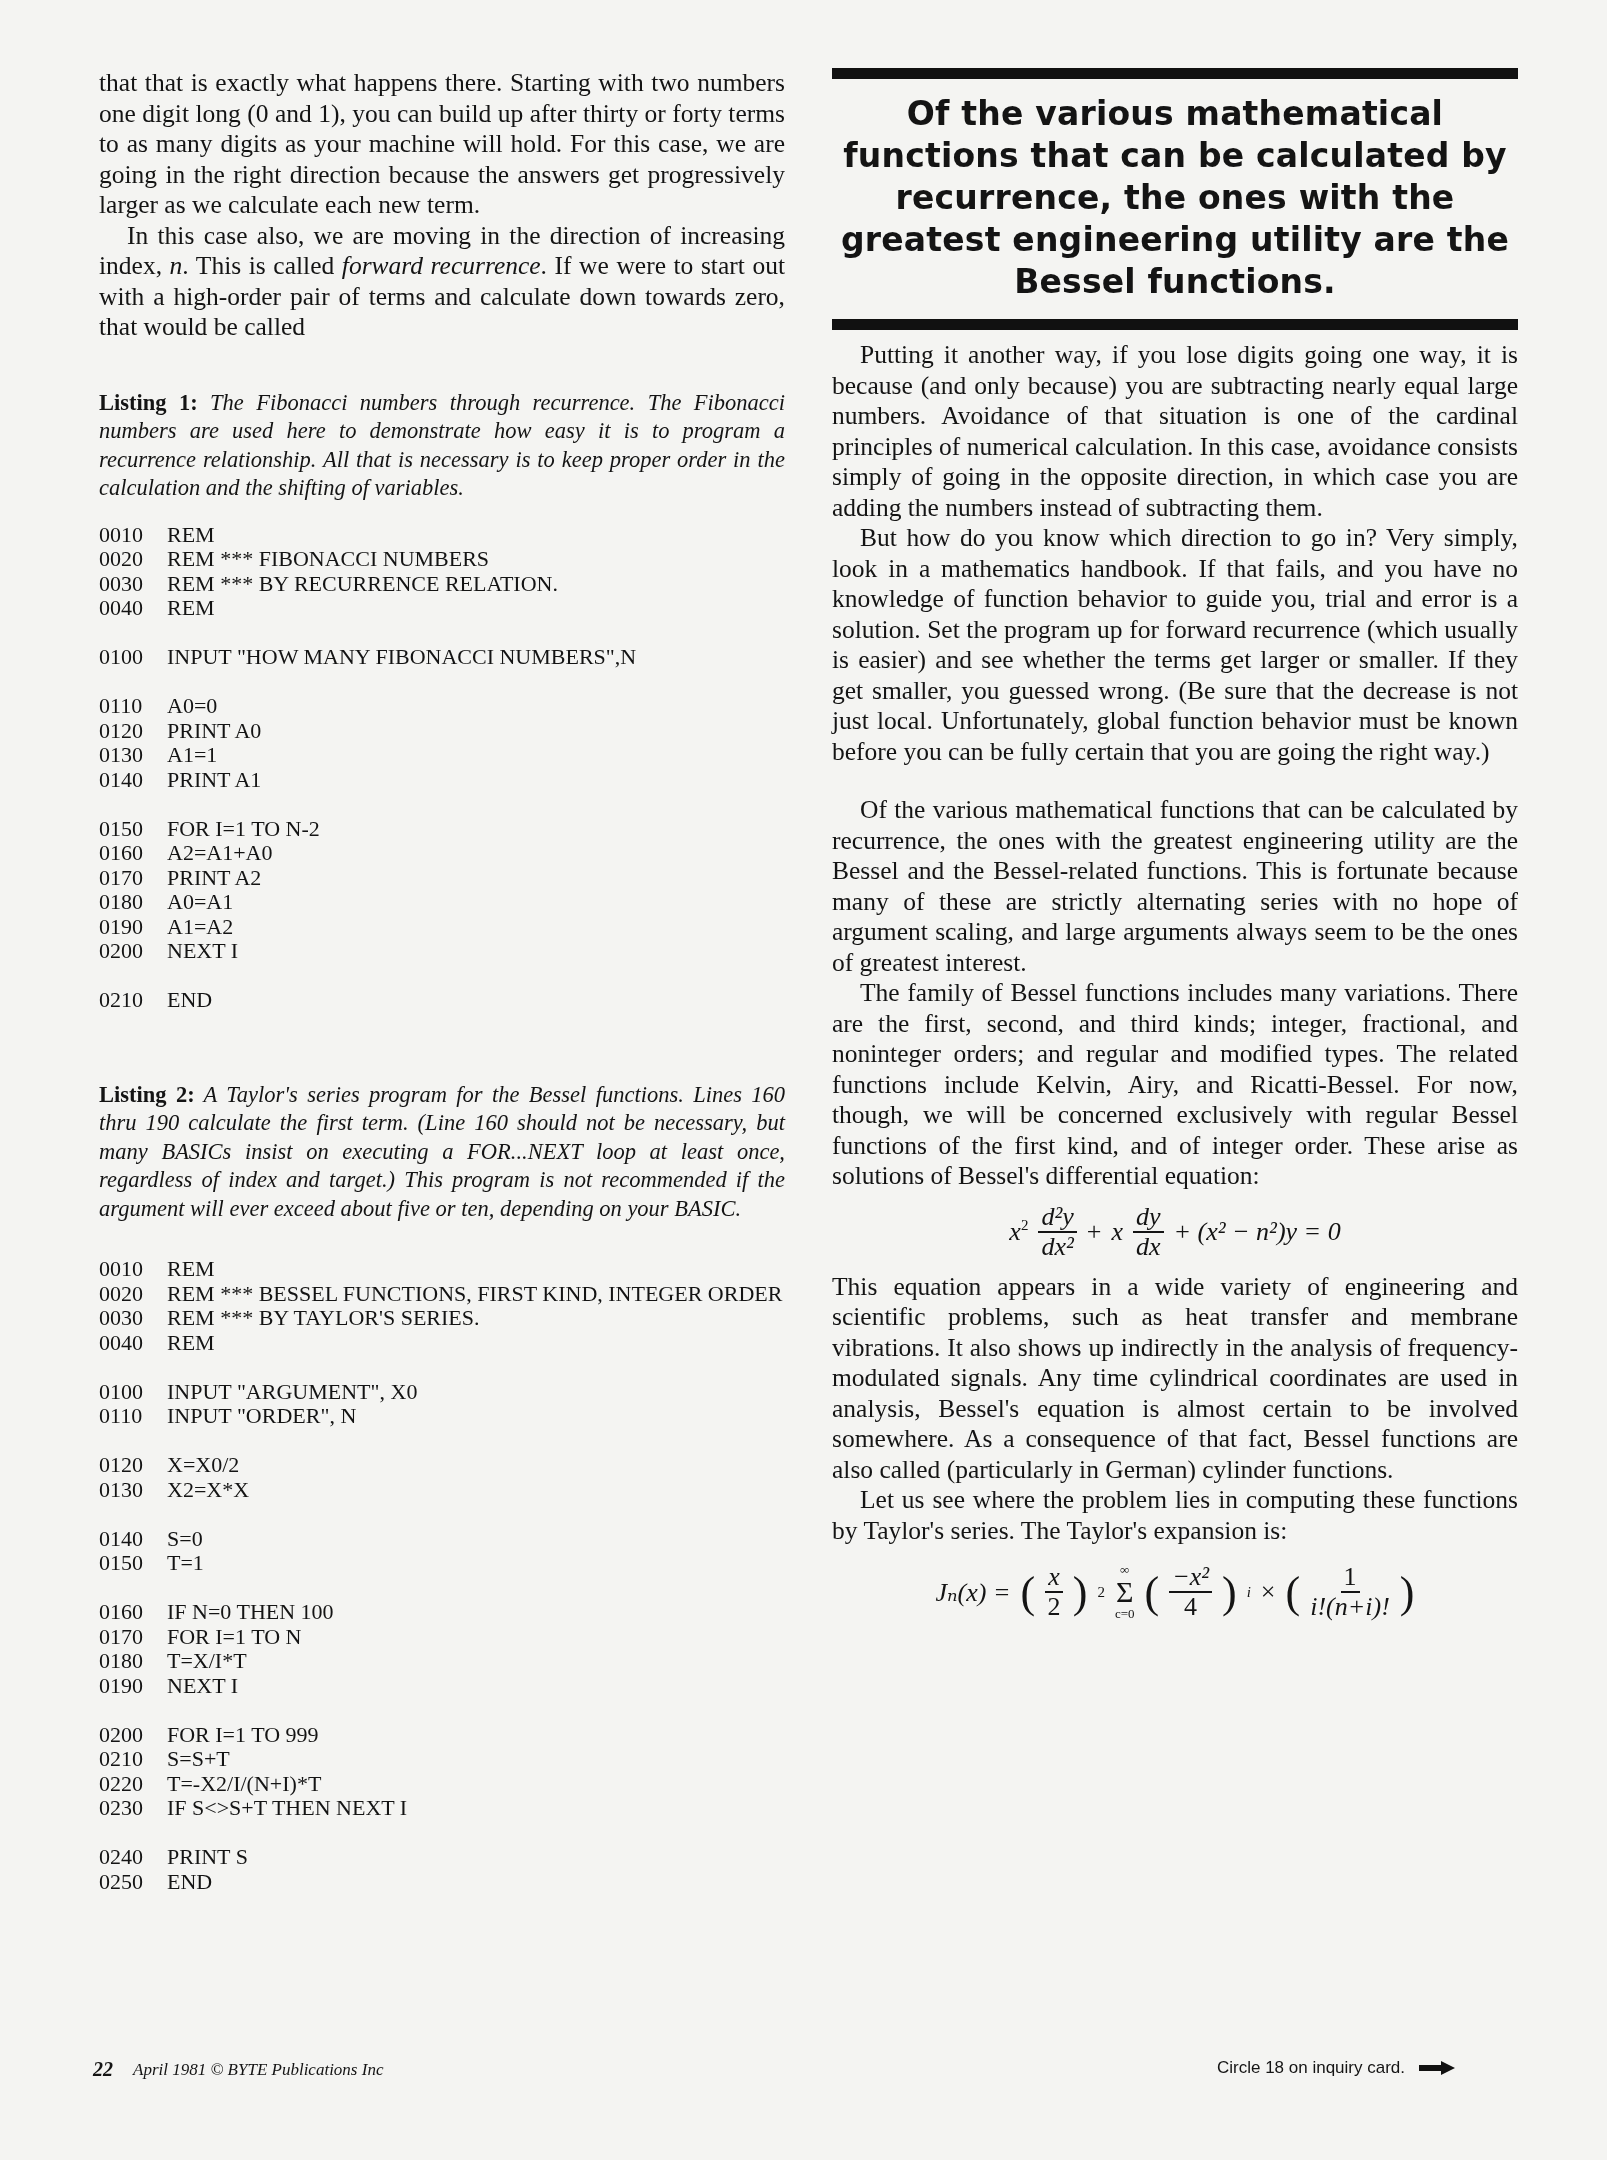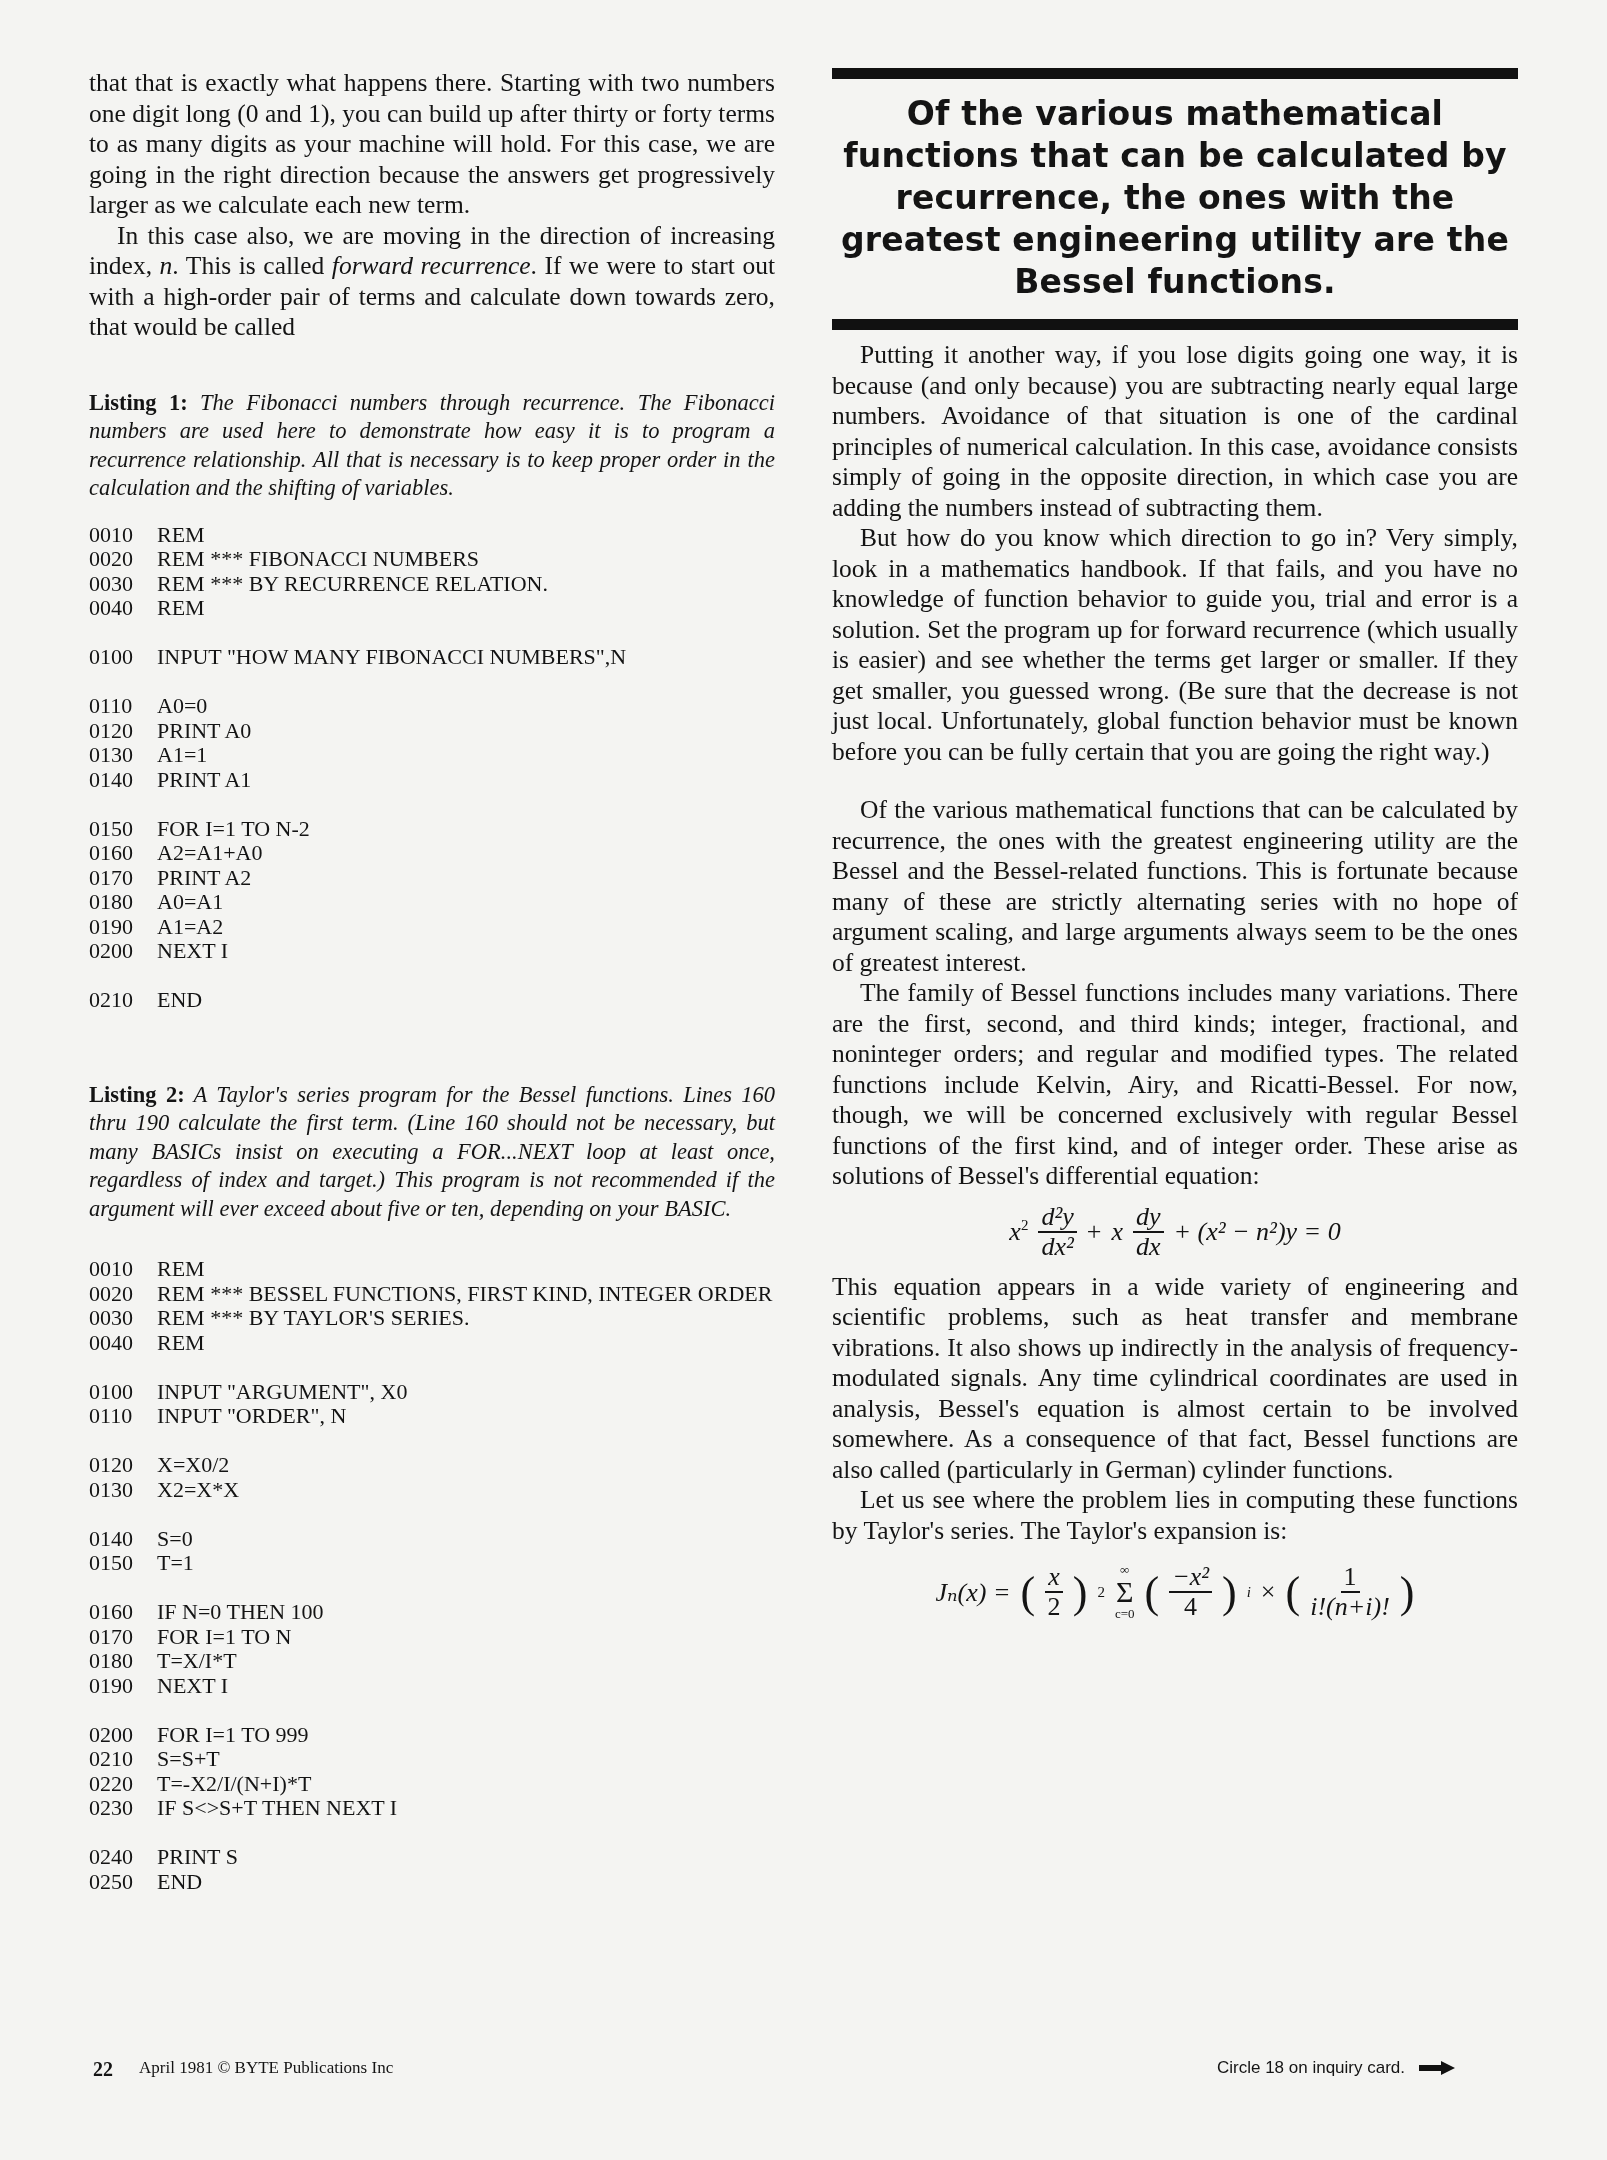--- a/index.html
+++ b/index.html
@@ -5,21 +5,21 @@
   html, body { margin: 0; padding: 0; }
   body {
     width: 1607px; height: 2160px;
     background: #f4f4f2;
     color: #141414;
     font-family: "Liberation Serif", "DejaVu Serif", serif;
     position: relative;
     overflow: hidden;
   }
   .col { position: absolute; top: 68px; }
-  .col-left { left: 89px; width: 686px; }
+  .col-left { left: 99px; width: 686px; }
   .col-right { left: 832px; width: 686px; }
 
   .body-text {
     font-size: 25.5px;
     line-height: 30.5px;
     text-align: justify;
     margin: 0;
   }
   .body-text.indent { text-indent: 28px; }
   .it { font-style: italic; }
@@ -73,21 +73,21 @@
   .frac { display: inline-flex; flex-direction: column; align-items: center; line-height: 28px; }
   .frac .num { border-bottom: 2px solid #141414; padding: 0 3px; }
   .up { vertical-align: super; font-size: 15px; font-style: normal; }
   .norm { font-style: normal; }
   .sum { display: inline-flex; flex-direction: column; align-items: center; line-height: 16px; font-style: normal; }
   .sum .sig { font-size: 30px; line-height: 28px; }
   .sum .lim { font-size: 13px; }
   .paren { font-size: 44px; font-style: normal; font-weight: 300; }
 
   .footer { position: absolute; top: 2058px; font-size: 17px; }
-  .footer-left { left: 93px; display: flex; align-items: flex-start; gap: 26px; }
+  .footer-left { left: 93px; display: flex; align-items: center; gap: 20px; font-style: italic; }
   .page-num { font-weight: bold; font-size: 20px; }
   .footer-right {
     left: 1217px;
     font-family: "Liberation Sans", "DejaVu Sans", sans-serif;
     font-size: 17px;
     display: flex; align-items: center; gap: 14px;
   }
   .arrow-icon { display: inline-block; width: 36px; height: 14px; position: relative; }
   .arrow-icon::before { content: ""; position: absolute; left: 0; top: 4px; width: 24px; height: 6px; background: #111; }
   .arrow-icon::after { content: ""; position: absolute; right: 0; top: 0; border-left: 14px solid #111; border-top: 7px solid transparent; border-bottom: 7px solid transparent; }

